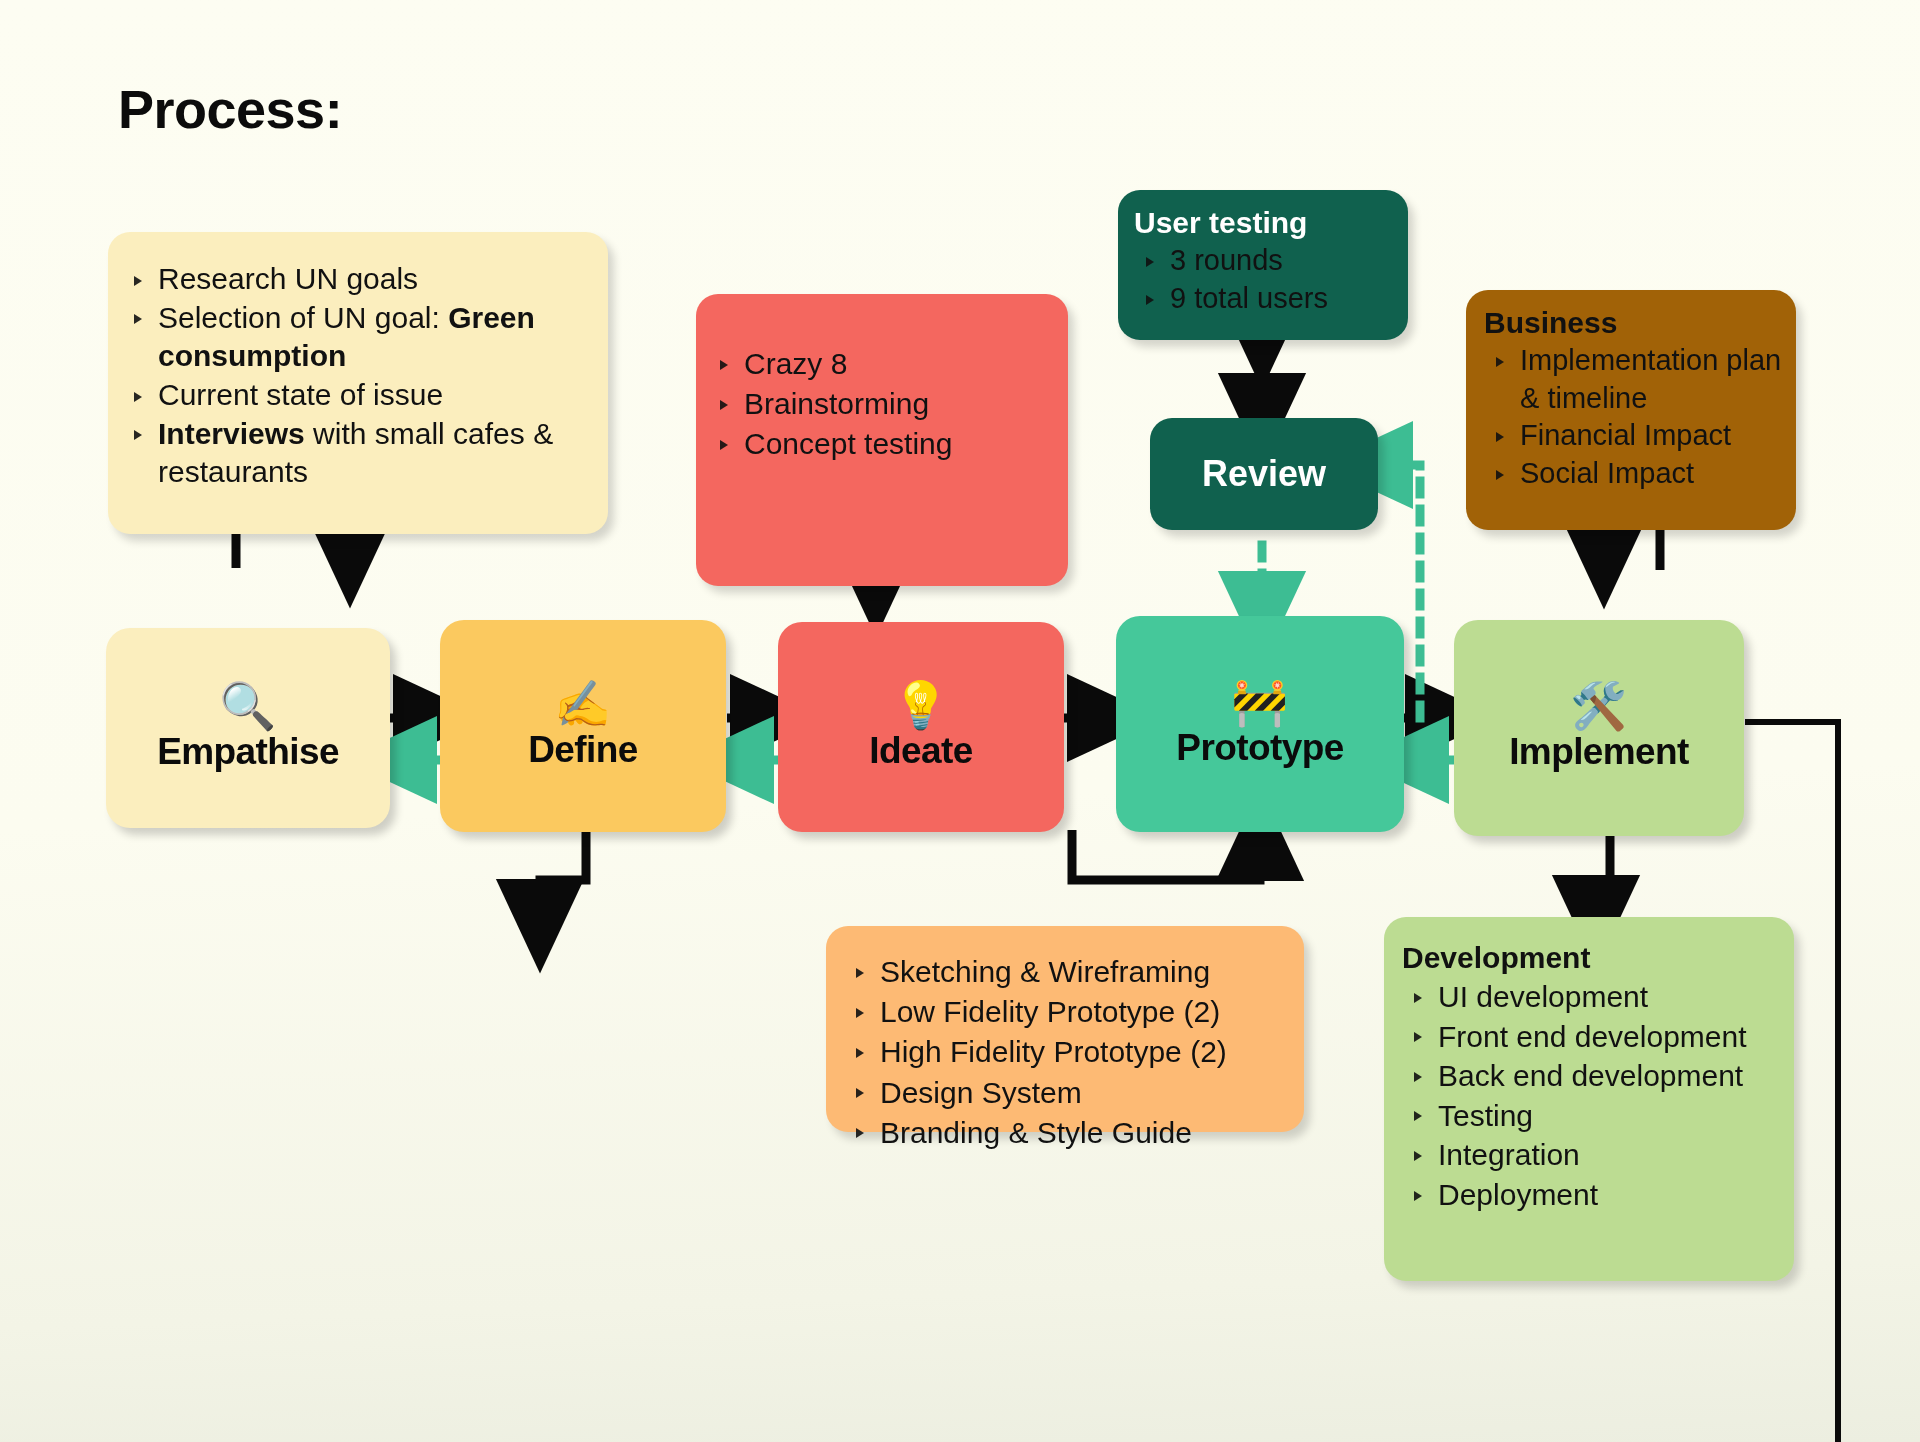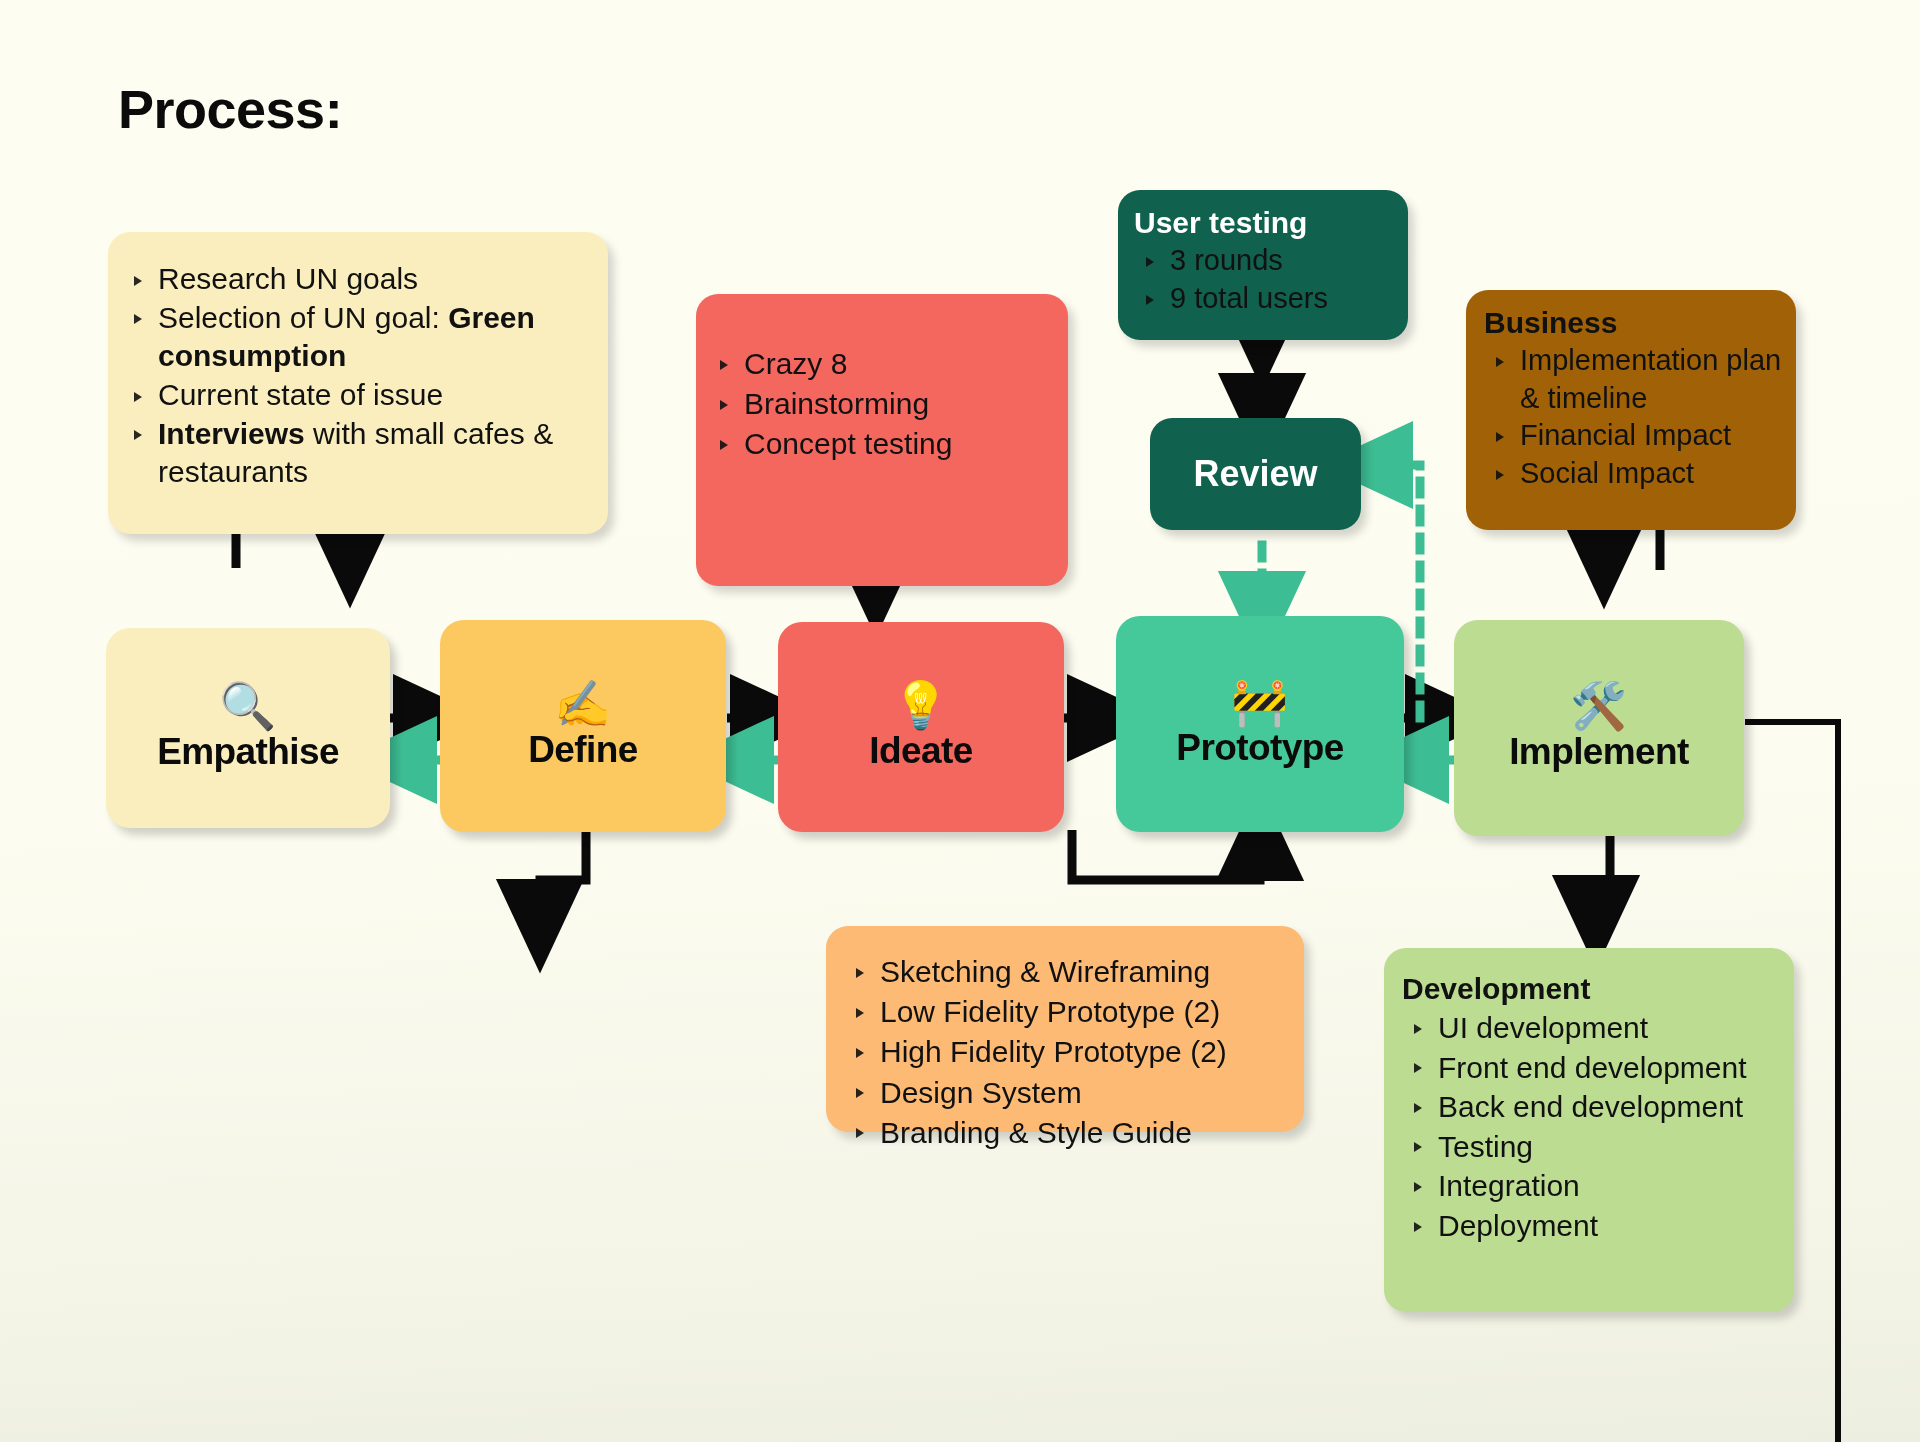--- a/index.html
+++ b/index.html
@@ -95,21 +95,21 @@
   </div>
 
   <div class="card" style="left:1118px;top:190px;width:290px;height:150px;background:#10614e;">
     <div class="hdr" style="color:#fff;font-size:30px;margin:16px 0 2px 16px;">User testing</div>
     <ul class="bul light" style="margin:0 12px 0 18px;font-size:29px;line-height:1.3;">
       <li>3 rounds</li>
       <li>9 total users</li>
     </ul>
   </div>
 
-  <div class="card" style="left:1150px;top:418px;width:211px;height:112px;background:#10614e;
+  <div class="card" style="left:1150px;top:418px;width:228px;height:112px;background:#10614e;
               display:flex;align-items:center;justify-content:center;">
     <span style="color:#fff;font-size:36px;font-weight:bold;">Review</span>
   </div>
 
   <div class="card" style="left:1466px;top:290px;width:330px;height:240px;background:#a16207;">
     <div class="hdr" style="font-size:30px;color:#111;margin:16px 0 2px 18px;">Business</div>
     <ul class="bul" style="margin:0 14px 0 20px;font-size:29px;line-height:1.3;">
       <li>Implementation plan &amp; timeline</li>
       <li>Financial Impact</li>
       <li>Social Impact</li>
@@ -120,21 +120,21 @@
   <div class="card" style="left:826px;top:926px;width:478px;height:206px;background:#fdba74;">
     <ul class="bul" style="margin:26px 14px 0 20px;font-size:30px;line-height:1.34;">
       <li>Sketching &amp; Wireframing</li>
       <li>Low Fidelity Prototype (2)</li>
       <li>High Fidelity Prototype (2)</li>
       <li>Design System</li>
       <li>Branding &amp; Style Guide</li>
     </ul>
   </div>
 
-  <div class="card" style="left:1384px;top:948px;width:410px;height:364px;background:#bcdc92;">
+  <div class="card" style="left:1384px;top:917px;width:410px;height:364px;background:#bcdc92;">
     <div class="hdr" style="font-size:30px;color:#111;margin:24px 0 2px 18px;">Development</div>
     <ul class="bul" style="margin:0 12px 0 20px;font-size:30px;line-height:1.32;">
       <li>UI development</li>
       <li>Front end development</li>
       <li>Back end development</li>
       <li>Testing</li>
       <li>Integration</li>
       <li>Deployment</li>
     </ul>
   </div>

